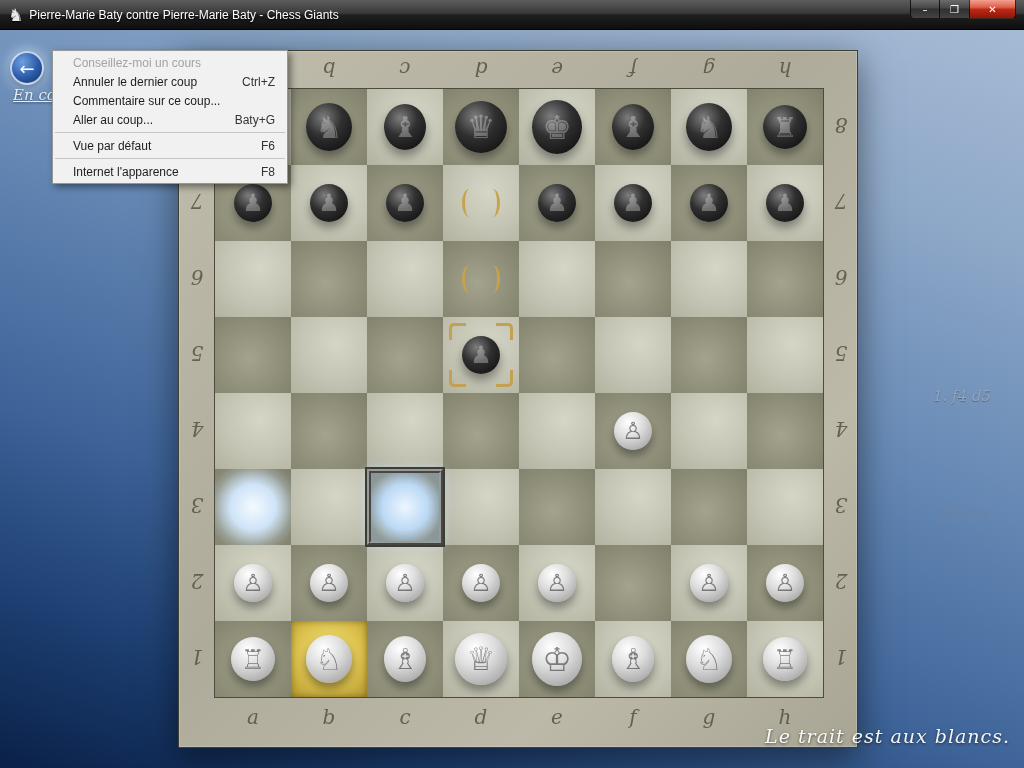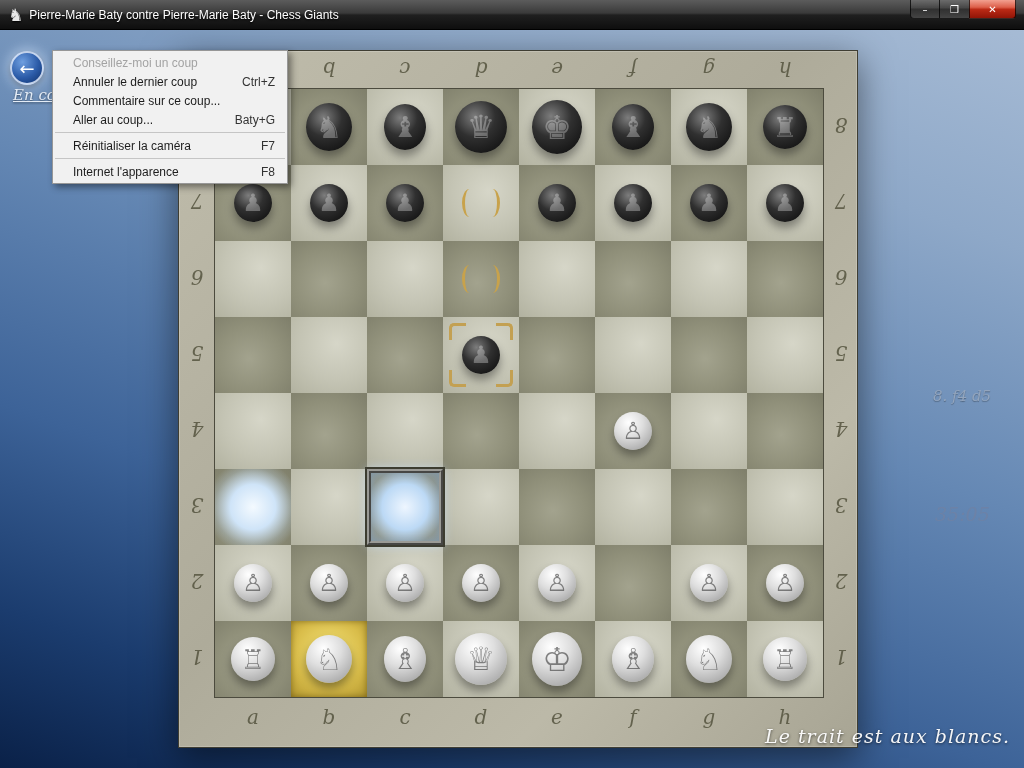--- a/index.html
+++ b/index.html
@@ -145,39 +145,39 @@
     <div class="win-controls">
       <div class="win-btn min">–</div>
       <div class="win-btn max">❐</div>
       <div class="win-btn close">✕</div>
     </div>
   </div>
 
 
   <div class="menu-popup" id="menu-popup">
       <div class="menu-item disabled">
-        <span class="mi-label">Conseillez-moi un coup</span>
+        <span class="mi-label">Conseillez-moi un cours</span>
         <span class="mi-shortcut"></span>
       </div>
       <div class="menu-item">
         <span class="mi-label">Annuler le dernier coup</span>
         <span class="mi-shortcut">Ctrl+Z</span>
       </div>
       <div class="menu-item">
         <span class="mi-label">Commentaire sur ce coup...</span>
         <span class="mi-shortcut"></span>
       </div>
       <div class="menu-item">
         <span class="mi-label">Aller au coup...</span>
         <span class="mi-shortcut">Baty+G</span>
       </div>
       <div class="menu-sep"></div>
       <div class="menu-item">
-        <span class="mi-label">Réinitialiser la caméra</span>
-        <span class="mi-shortcut">F7</span>
+        <span class="mi-label">Vue par défaut</span>
+        <span class="mi-shortcut">F6</span>
       </div>
       <div class="menu-sep"></div>
       <div class="menu-item">
         <span class="mi-label">Internet l'apparence</span>
         <span class="mi-shortcut">F8</span>
       </div>
     </div>
 
   <div class="back-btn">←</div>
   <div class="back-label">En cours</div>
@@ -325,16 +325,16 @@
       <div class="board-label num rot" style="left: 3px; top: 366px;">4</div>
       <div class="board-label num rot" style="left: 647px; top: 366px;">4</div>
       <div class="board-label num rot" style="left: 3px; top: 442px;">3</div>
       <div class="board-label num rot" style="left: 647px; top: 442px;">3</div>
       <div class="board-label num rot" style="left: 3px; top: 518px;">2</div>
       <div class="board-label num rot" style="left: 647px; top: 518px;">2</div>
       <div class="board-label num rot" style="left: 3px; top: 594px;">1</div>
       <div class="board-label num rot" style="left: 647px; top: 594px;">1</div>
     </div>
 
-  <div class="moves-text">8. f4  d5</div>
+  <div class="moves-text">1. f4  d5</div>
   <div class="timer-text">35:05</div>
   <div class="turn-text">Le trait est aux blancs.</div>
 </div>
 
 </body></html>

